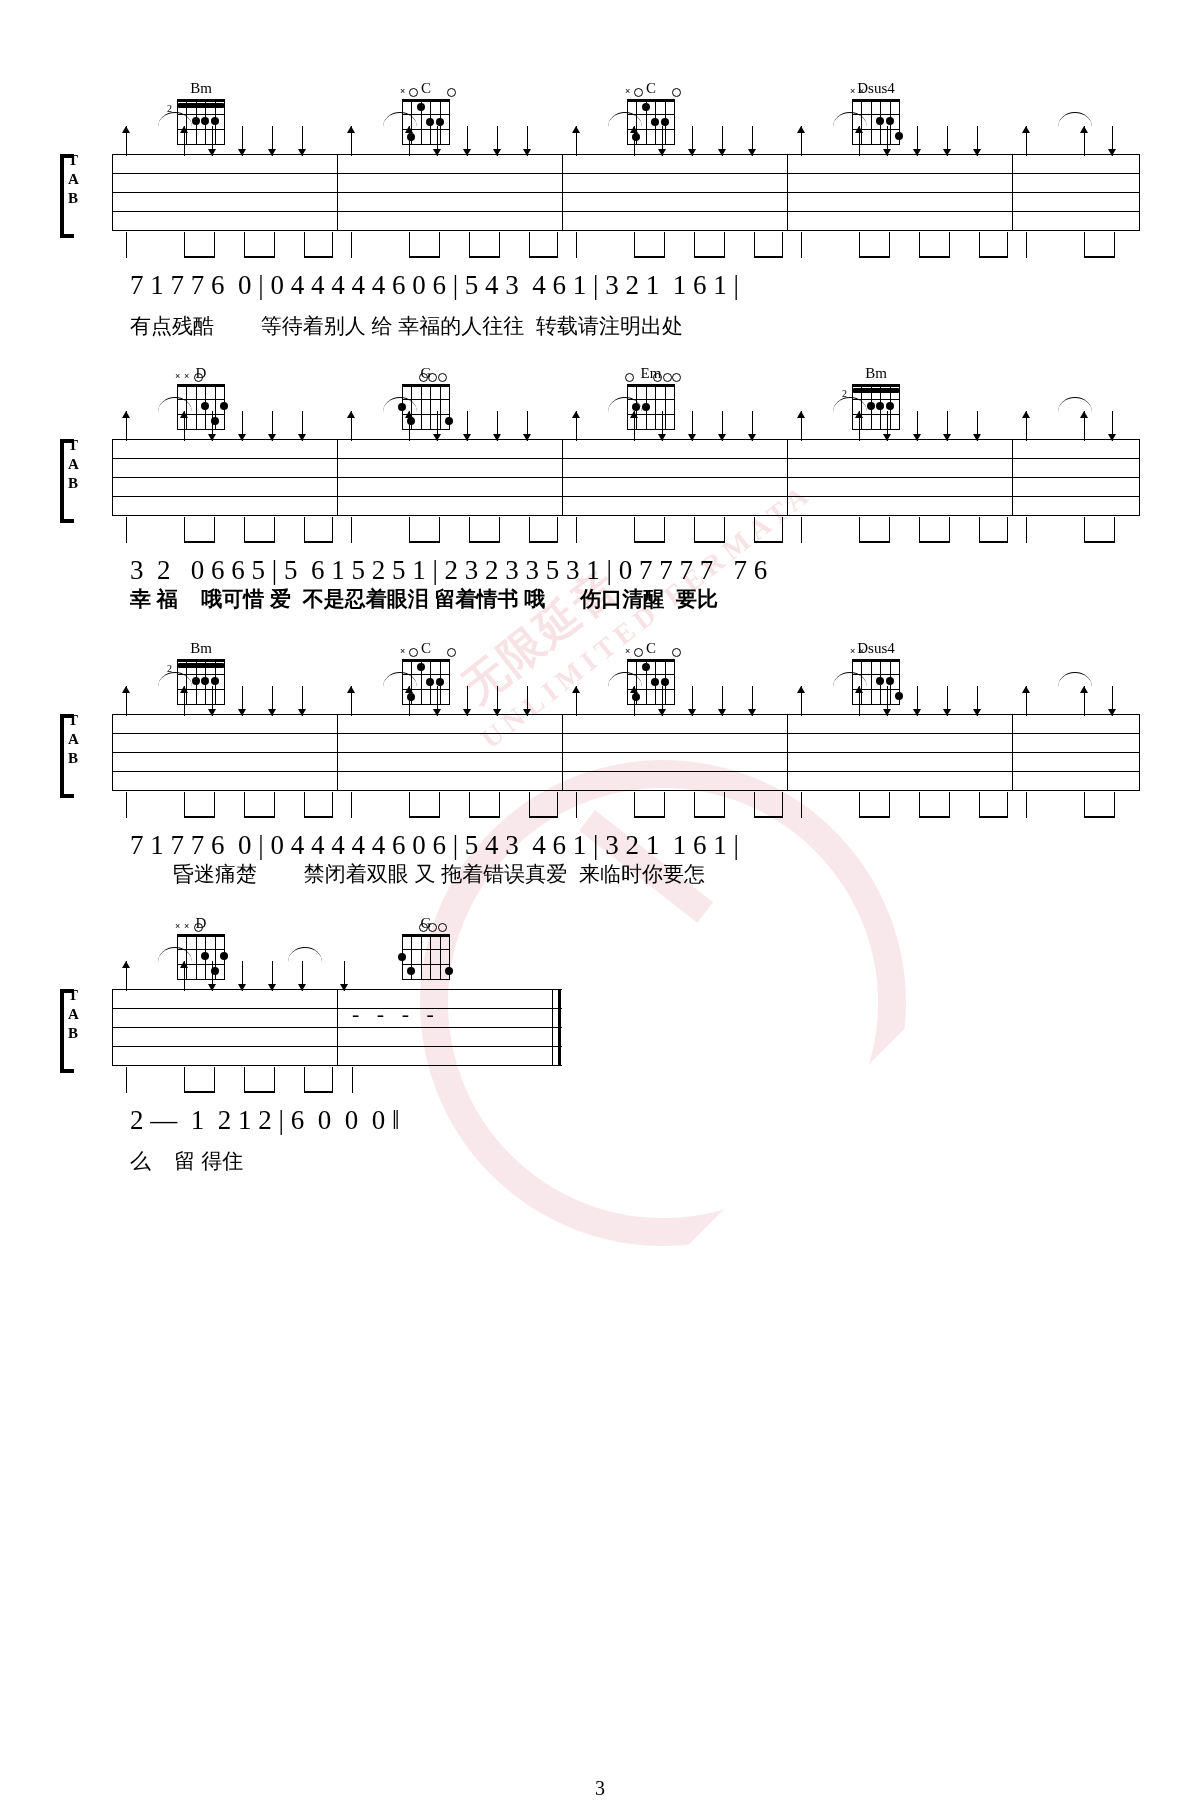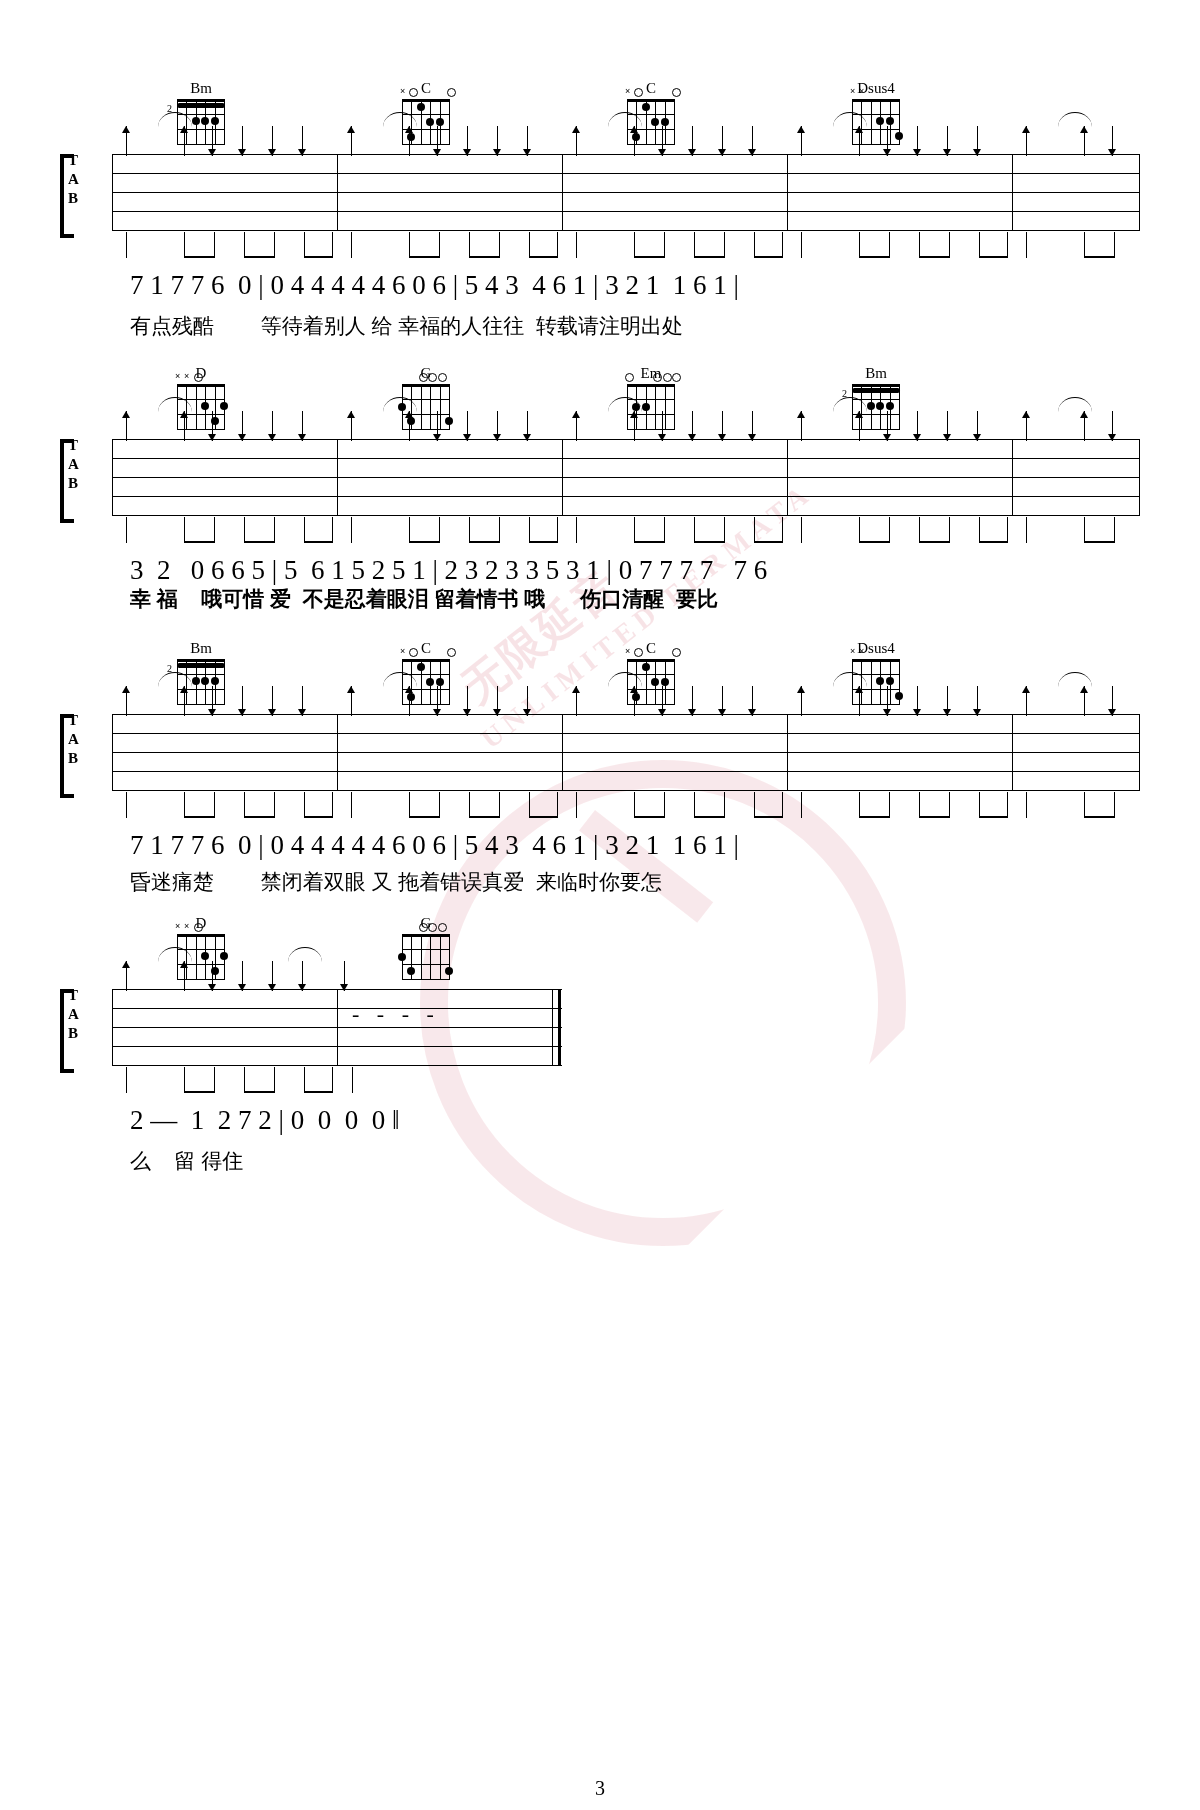--- a/index.html
+++ b/index.html
@@ -659,21 +659,21 @@
       <div class="stem" style="left:867px"></div>
         <div class="beam" style="left:867px;width:28px"></div>
         <div class="stem" style="left:895px"></div>
       <div class="stem" style="left:914px"></div>
       <div class="stem" style="left:972px"></div>
         <div class="beam" style="left:972px;width:30px"></div>
         <div class="stem" style="left:1002px"></div>
     </div>
 
     <div class="notes" style="top:190px;">7 1 7 7 6  0 | 0 4 4 4 4 4 6 0 6 | 5 4 3  4 6 1 | 3 2 1  1 6 1 |</div>
-    <div class="lyrics" style="top:228px;">昏迷痛楚        禁闭着双眼 又 拖着错误真爱  来临时你要怎</div>
+    <div class="lyrics" style="top:220px;margin-left:43px;">昏迷痛楚        禁闭着双眼 又 拖着错误真爱  来临时你要怎</div>
   </div>
 
   <div class="system" style="top:915px;">
     <div class="chord" style="left:110px;top:0;">
       <div class="name">D</div>
       <div class="grid">
         <div class="mute" style="left:-2px">×</div>
           <div class="mute" style="left:7px">×</div>
         <div class="open" style="left:17px"></div>
         <div class="nut"></div>
@@ -747,18 +747,18 @@
         <div class="stem" style="left:102px"></div>
       <div class="stem" style="left:132px"></div>
         <div class="beam" style="left:132px;width:30px"></div>
         <div class="stem" style="left:162px"></div>
       <div class="stem" style="left:192px"></div>
         <div class="beam" style="left:192px;width:28px"></div>
         <div class="stem" style="left:220px"></div>
       <div class="stem" style="left:240px"></div>
     </div>
 
-    <div class="notes" style="top:190px;">2 —  1  2 7 2 | 0  0  0  0 ‖</div>
+    <div class="notes" style="top:190px;">2 —  1  2 1 2 | 6  0  0  0 ‖</div>
     <div class="lyrics" style="top:232px;">么    留 得住</div>
   </div>
 
   <div class="pagenum">3</div>
 </div>
 
 </body></html>

